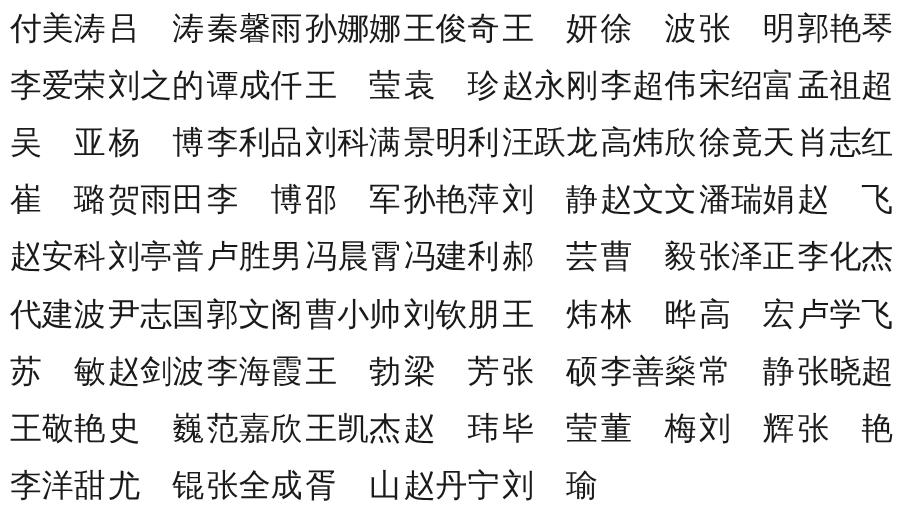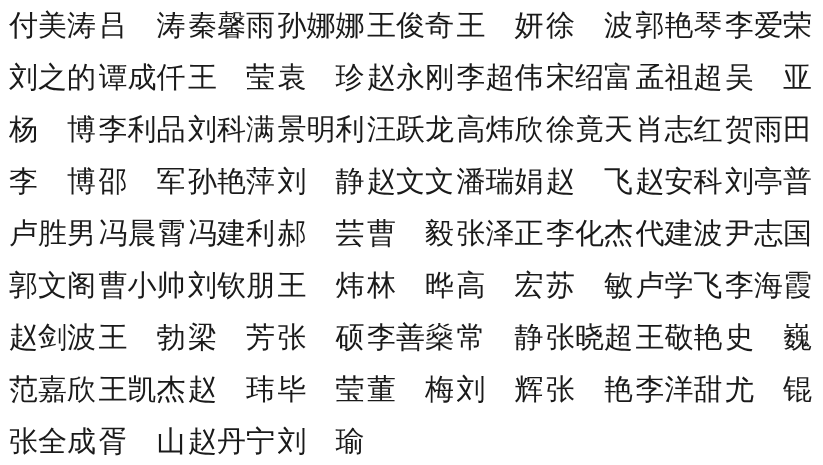--- a/index.html
+++ b/index.html
@@ -36,39 +36,41 @@
 <body>
 
 <div class="names-grid">
     <div class="cell">付美涛</div>
     <div class="cell">吕　涛</div>
     <div class="cell">秦馨雨</div>
     <div class="cell">孙娜娜</div>
     <div class="cell">王俊奇</div>
     <div class="cell">王　妍</div>
     <div class="cell">徐　波</div>
+    <div class="cell">张　明</div>
     <div class="cell">郭艳琴</div>
     <div class="cell">李爱荣</div>
     <div class="cell">刘之的</div>
     <div class="cell">谭成仟</div>
     <div class="cell">王　莹</div>
     <div class="cell">袁　珍</div>
     <div class="cell">赵永刚</div>
     <div class="cell">李超伟</div>
     <div class="cell">宋绍富</div>
     <div class="cell">孟祖超</div>
     <div class="cell">吴　亚</div>
     <div class="cell">杨　博</div>
     <div class="cell">李利品</div>
     <div class="cell">刘科满</div>
     <div class="cell">景明利</div>
     <div class="cell">汪跃龙</div>
     <div class="cell">高炜欣</div>
     <div class="cell">徐竟天</div>
     <div class="cell">肖志红</div>
+    <div class="cell">崔　璐</div>
     <div class="cell">贺雨田</div>
     <div class="cell">李　博</div>
     <div class="cell">邵　军</div>
     <div class="cell">孙艳萍</div>
     <div class="cell">刘　静</div>
     <div class="cell">赵文文</div>
     <div class="cell">潘瑞娟</div>
     <div class="cell">赵　飞</div>
     <div class="cell">赵安科</div>
     <div class="cell">刘亭普</div>
@@ -80,24 +82,24 @@
     <div class="cell">张泽正</div>
     <div class="cell">李化杰</div>
     <div class="cell">代建波</div>
     <div class="cell">尹志国</div>
     <div class="cell">郭文阁</div>
     <div class="cell">曹小帅</div>
     <div class="cell">刘钦朋</div>
     <div class="cell">王　炜</div>
     <div class="cell">林　晔</div>
     <div class="cell">高　宏</div>
+    <div class="cell">卢学飞</div>
     <div class="cell">苏　敏</div>
-    <div class="cell">卢学飞</div>
+    <div class="cell">赵剑波</div>
     <div class="cell">李海霞</div>
-    <div class="cell">赵剑波</div>
     <div class="cell">王　勃</div>
     <div class="cell">梁　芳</div>
     <div class="cell">张　硕</div>
     <div class="cell">李善燊</div>
     <div class="cell">常　静</div>
     <div class="cell">张晓超</div>
     <div class="cell">王敬艳</div>
     <div class="cell">史　巍</div>
     <div class="cell">范嘉欣</div>
     <div class="cell">王凯杰</div>

